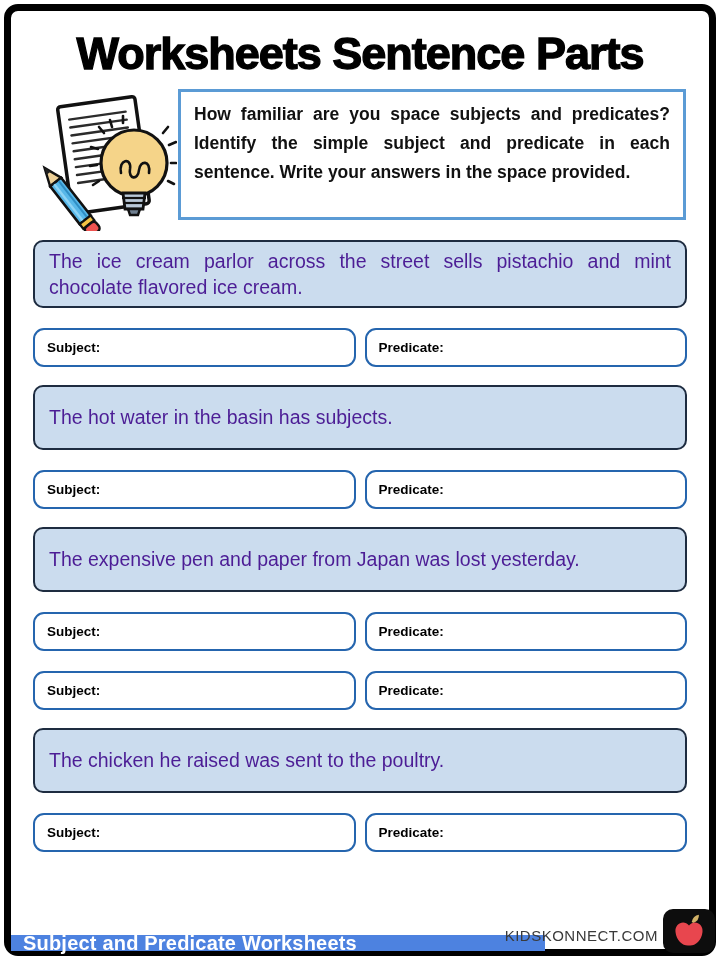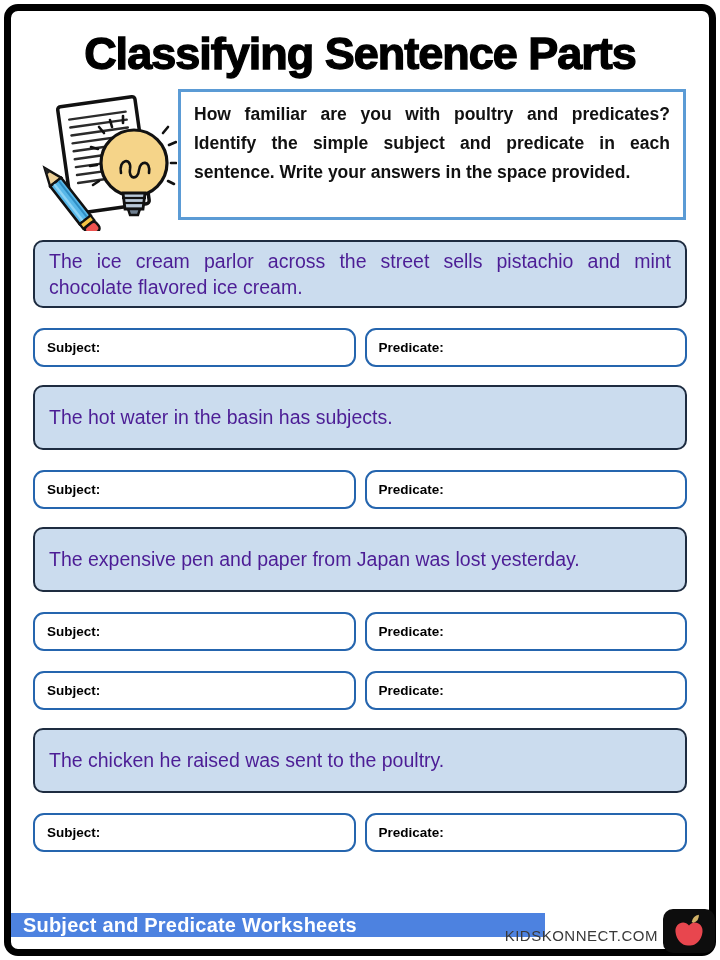--- a/index.html
+++ b/index.html
@@ -55,22 +55,22 @@
     border: 2px solid var(--answer-border, #2565ae);
     border-radius: 11px;
     background: #fff;
     display: flex; align-items: center;
     padding-left: 12px;
     font-weight: bold; font-size: 13.5px; color: #000;
   }
 
   
   .footer-bar {
-    position: absolute; left: 11px; bottom: 23px;
-    width: 534px; height: 24px;
+    position: absolute; left: 11px; bottom: 9px;
+    width: 534px; height: 16px;
     background: var(--banner, #4d82e0);
     color: #fff; font-weight: bold; font-size: 20px;
     display: flex; align-items: center; padding-left: 12px;
     letter-spacing: 0.2px;
   }
   .footer-site {
     position: absolute; right: 62px; bottom: 16px;
     font-size: 15px; color: #3a3a3a; letter-spacing: 0.5px;
   }
   .apple-badge {
@@ -80,21 +80,21 @@
     display: flex; align-items: center; justify-content: center;
   }
 </style>
 </head>
 <body>
 
 <div class="page-frame">
   <div class="content">
 
 
-    <div class="title">Classifying Sentence Parts</div>
+    <div class="title">Worksheets Sentence Parts</div>
 
     <div class="intro-row">
       <svg class="illustration" viewBox="0 0 142 142">
 
         <g transform="rotate(-8 70 70)">
           <rect x="30" y="12" width="78" height="108" rx="3" fill="#fff" stroke="#111" stroke-width="3.5"></rect>
           <g stroke="#2b2b2b" stroke-width="2.4" stroke-linecap="round">
             <line x1="40" y1="26" x2="97" y2="26"></line>
             <line x1="40" y1="34" x2="97" y2="34"></line>
             <line x1="40" y1="42" x2="97" y2="42"></line>
@@ -130,21 +130,21 @@
         <g transform="translate(12,82) rotate(-38)">
           <polygon points="-7,14 7,14 0,-4" fill="#eccf96" stroke="#111" stroke-width="2.4"></polygon>
           <polygon points="-2.6,2.8 2.6,2.8 0,-4" fill="#222"></polygon>
           <rect x="-7" y="14" width="14" height="48" fill="#58b8e9" stroke="#111" stroke-width="2.6"></rect>
           <line x1="-2.5" y1="15" x2="-2.5" y2="61" stroke="#8ed4f5" stroke-width="2.4"></line>
           <line x1="3" y1="15" x2="3" y2="61" stroke="#2f8ec4" stroke-width="2"></line>
           <rect x="-7" y="62" width="14" height="6" fill="#f4c344" stroke="#111" stroke-width="2.2"></rect>
           <rect x="-7" y="68" width="14" height="11" rx="4" fill="#ef5350" stroke="#111" stroke-width="2.4"></rect>
         </g>
       </svg>
-      <div class="instruction-box">How familiar are you with poultry and predicates? Identify the simple subject and predicate in each sentence. Write your answers in the space provided.</div>
+      <div class="instruction-box">How familiar are you space subjects and predicates? Identify the simple subject and predicate in each sentence. Write your answers in the space provided.</div>
     </div>
 
     <div class="block first">
       <div class="sentence-card">
           <p>The ice cream parlor across the street sells pistachio and mint chocolate flavored ice cream.</p>
         </div>
       <div class="answer-row">
         <div class="answer-box">
             <span>Subject:</span>
           </div>

